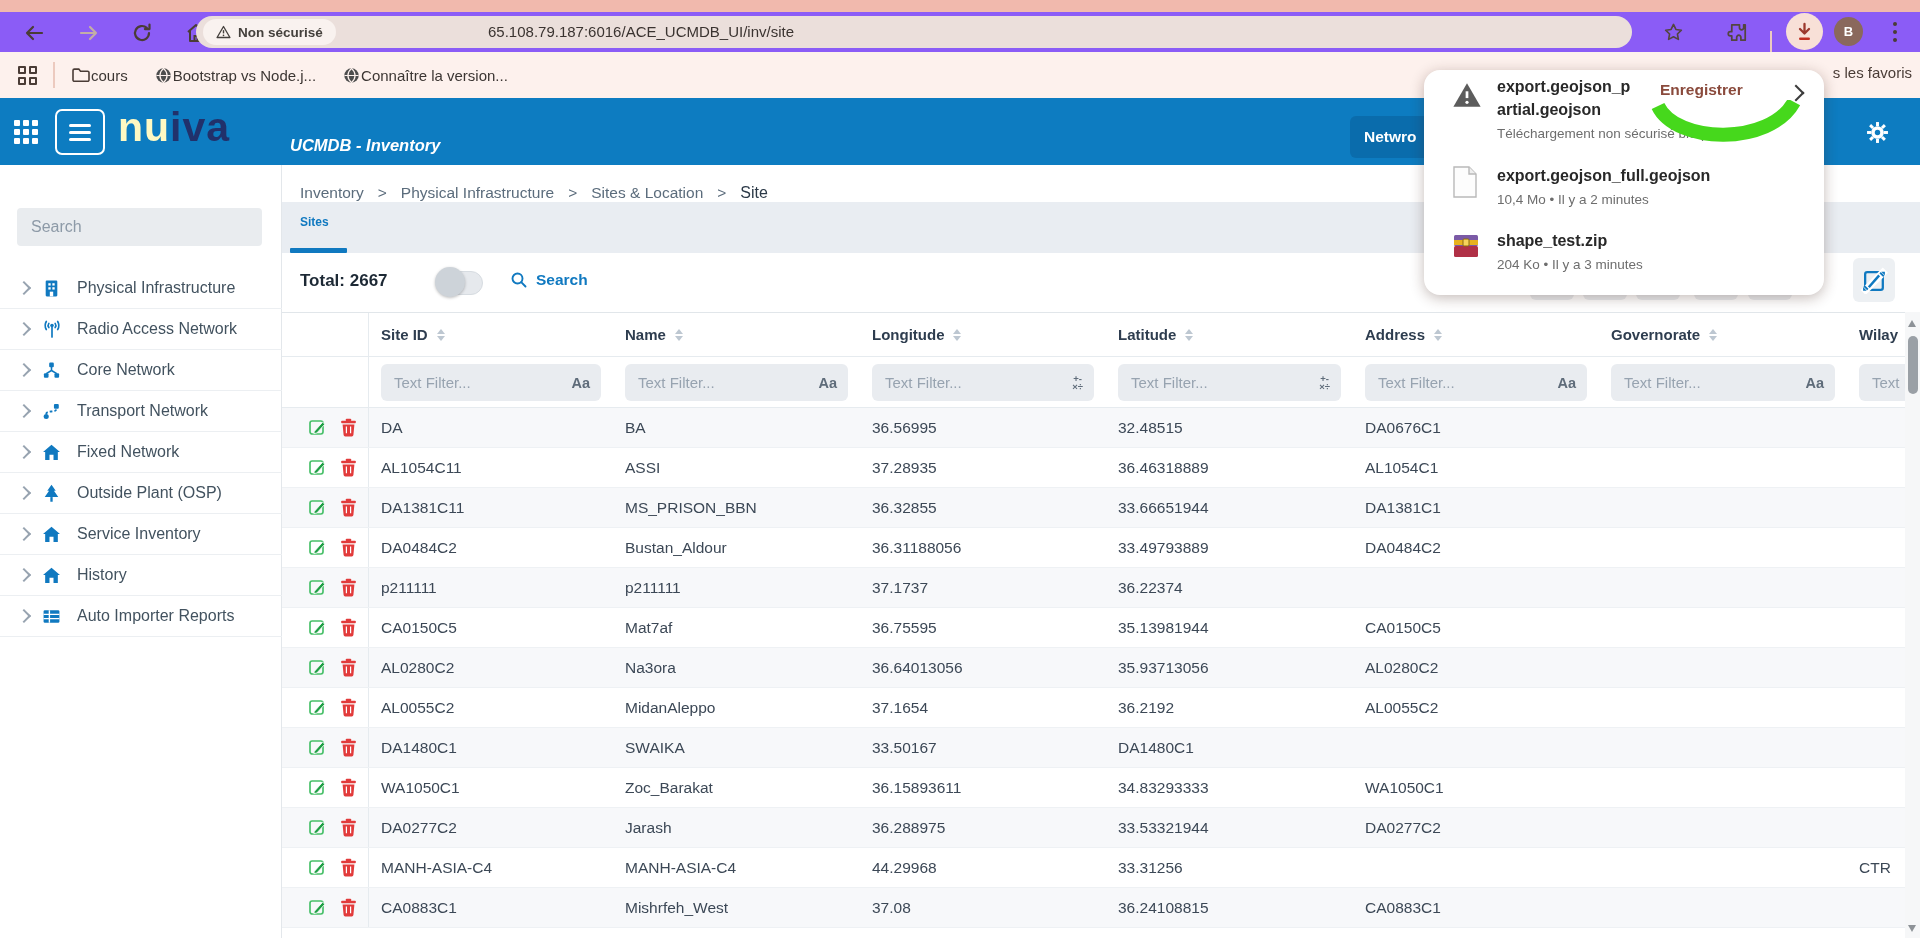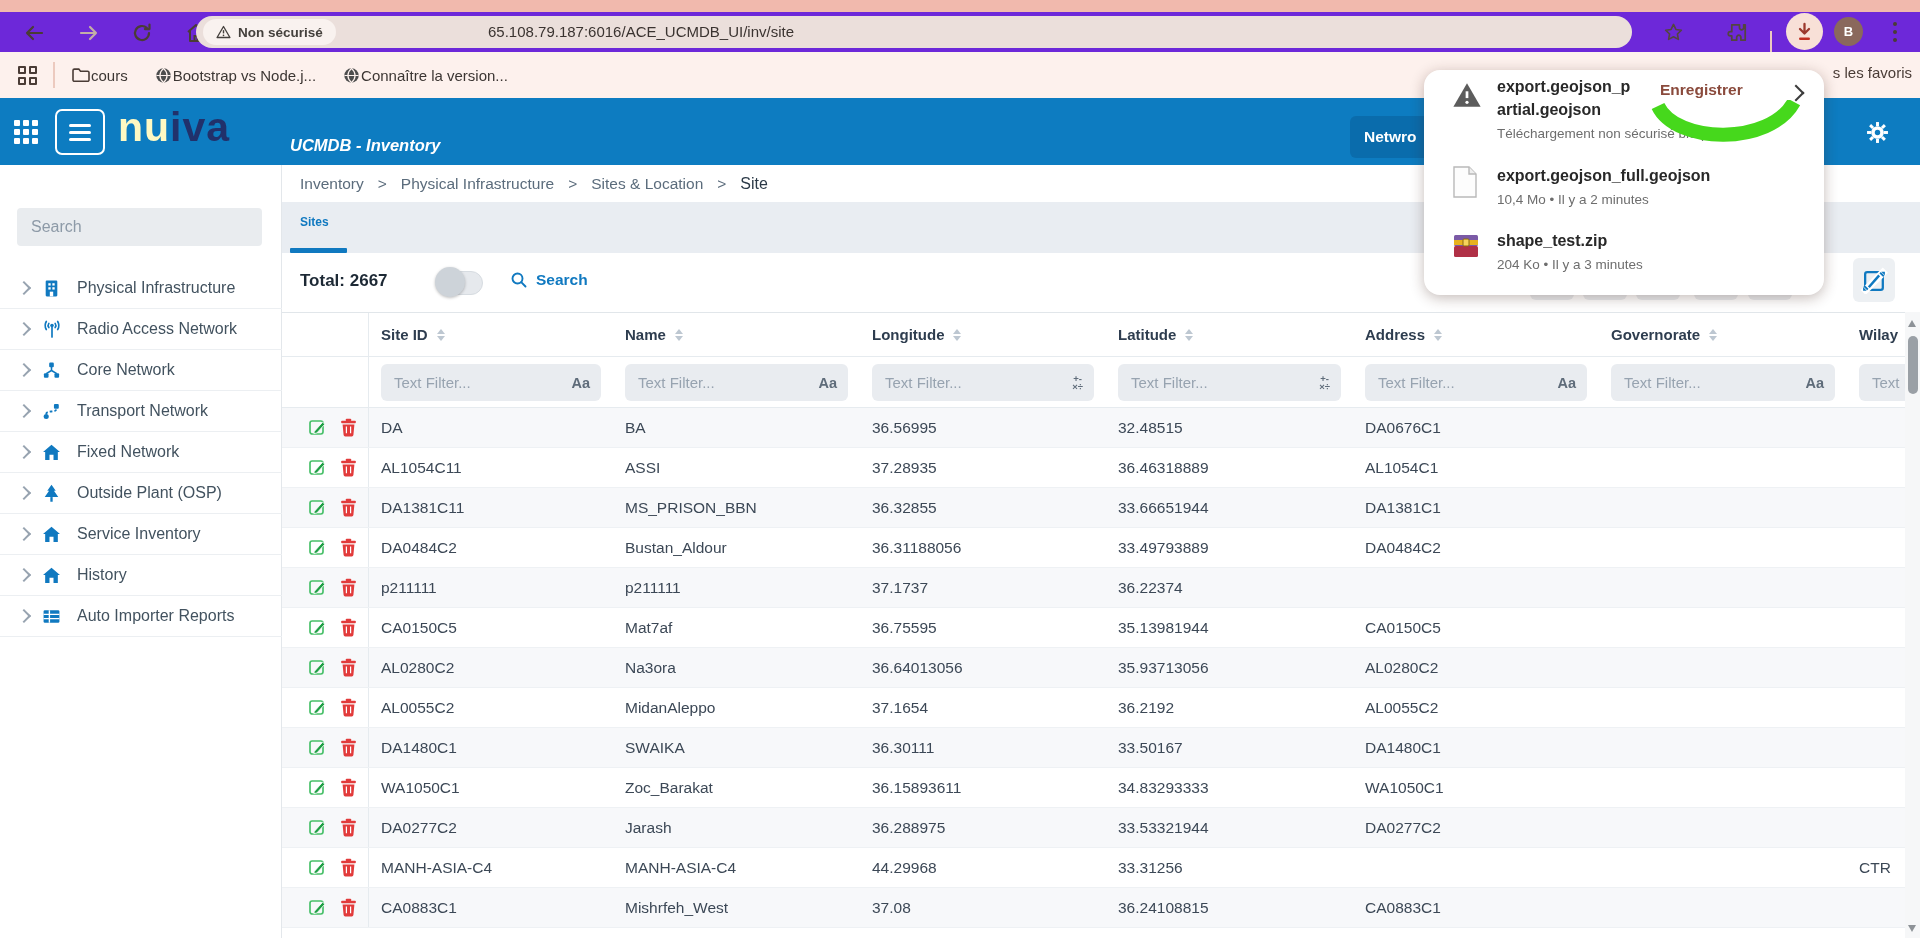--- a/index.html
+++ b/index.html
@@ -2,21 +2,21 @@
 <html><head>
 <meta charset="utf-8">
 <style>
   html,body{margin:0;padding:0;}
   body{width:1920px;height:938px;position:relative;overflow:hidden;background:#fff;
        font-family:"Liberation Sans",sans-serif;-webkit-font-smoothing:antialiased;}
   .abs{position:absolute;}
 
   
   #tabstrip{left:0;top:0;width:1920px;height:12px;background:#f1b9ad;}
-  #toolbar{left:0;top:12px;width:1920px;height:40px;background:#6d28d9;}
+  #toolbar{left:0;top:12px;width:1920px;height:40px;background:#8b5cf6;}
   .navicon{position:absolute;top:9px;width:24px;height:24px;color:#4a3c36;}
   #urlpill{position:absolute;left:196px;top:4px;width:1436px;height:32px;border-radius:16px;background:#ebdfdb;}
   #secchip{position:absolute;left:7px;top:3px;height:26px;border-radius:13px;background:#f9f2ef;
            display:flex;align-items:center;gap:7px;padding:0 13px;color:#44403c;font-weight:bold;font-size:13.5px;}
   #urltext{position:absolute;left:292px;top:0;line-height:32px;font-size:15px;color:#3a3330;}
   #dl-circle{position:absolute;left:1786px;top:1px;width:37px;height:37px;border-radius:50%;background:#f8e0d7;}
   #avatar{position:absolute;left:1834px;top:5px;width:29px;height:29px;border-radius:50%;background:#8a685c;
           color:#fff;font-size:13px;font-weight:bold;display:flex;align-items:center;justify-content:center;}
   #menu-dots{position:absolute;left:1893px;top:10px;width:4px;}
   #menu-dots i{display:block;width:4px;height:4px;border-radius:50%;background:#4a3c36;margin-bottom:4px;}
@@ -49,21 +49,21 @@
                padding:0 14px;box-sizing:border-box;font-size:16px;color:#42525f;font-family:"Liberation Sans",sans-serif;outline:none;}
   #side-search::placeholder{color:#8d9aa7;}
   #side-items{position:absolute;left:0;top:103px;width:282px;}
   .side-item{display:flex;align-items:center;height:40px;padding-left:19px;border-bottom:1px solid #eceff2;cursor:pointer;}
   .side-chevron{width:8px;height:8px;border-top:2px solid #97a3b0;border-right:2px solid #97a3b0;transform:rotate(45deg);flex:0 0 8px;}
   .side-icon{width:20px;height:20px;margin-left:13px;flex:0 0 20px;display:flex;align-items:center;}
   .side-label{margin-left:15px;font-size:16px;color:#42525f;font-weight:500;}
 
   
   #main{left:282px;top:165px;width:1638px;height:773px;}
-  #breadcrumb{position:absolute;left:0;top:0;width:100%;height:37px;display:flex;align-items:center;padding-left:18px;gap:14px;
+  #breadcrumb{position:absolute;left:0;top:0;width:100%;height:37px;display:flex;align-items:flex-end;padding-left:18px;gap:14px;
               font-size:15.5px;color:#5b6c7c;box-sizing:border-box;}
   #breadcrumb .crumb-last{color:#2b3947;font-weight:normal;font-size:16px;}
   #tabbar{position:absolute;left:0;top:37px;width:100%;height:51px;background:#e9edf2;}
   #tab-sites{position:absolute;left:18px;top:13px;color:#1079c0;font-size:12px;font-weight:700;}
   #tab-underline{position:absolute;left:8px;top:46px;width:57px;height:5px;background:#1079c0;border-radius:1px;}
   #tbtoolbar{position:absolute;left:0;top:88px;width:100%;height:59px;background:#fff;}
   #total{position:absolute;left:18px;top:18px;font-size:17px;font-weight:bold;color:#1d2935;}
   #toggle{position:absolute;left:155px;top:18px;width:44px;height:22px;background:#e6e9ed;border:1px solid #d7dce1;border-radius:12px;}
   #toggle i{position:absolute;left:-3px;top:-5px;width:30px;height:30px;border-radius:50%;background:#cdd3d9;
             box-shadow:0 1px 3px rgba(0,0,0,.25);}
@@ -745,21 +745,20 @@
                   <path d="M2.6 6.4h11.8l-1 10.6a1.6 1.6 0 0 1-1.6 1.4H5.2a1.6 1.6 0 0 1-1.6-1.4Z"></path>
                 </g>
                 <g stroke="#fff" stroke-width="1.2">
                   <path d="M6.4 8.6v6.6M10.6 8.6v6.6"></path>
                 </g>
               </svg>
             </span>
           </div>
           <div class="bcell col-sep">DA1480C1</div>
           <div class="bcell">SWAIKA</div>
-          <div class="bcell">36.30111</div>
           <div class="bcell">33.50167</div>
           <div class="bcell">DA1480C1</div>
           <div class="bcell"></div>
           <div class="bcell"></div>
         </div>
         <div class="trow brow">
           <div class="acell">
             <span class="iconbtn">
               <svg width="19" height="19" viewBox="0 0 19 19">
                 <rect x="2" y="3" width="13" height="13" rx="2.2" fill="none" stroke="#49c06a" stroke-width="1.7"></rect>

